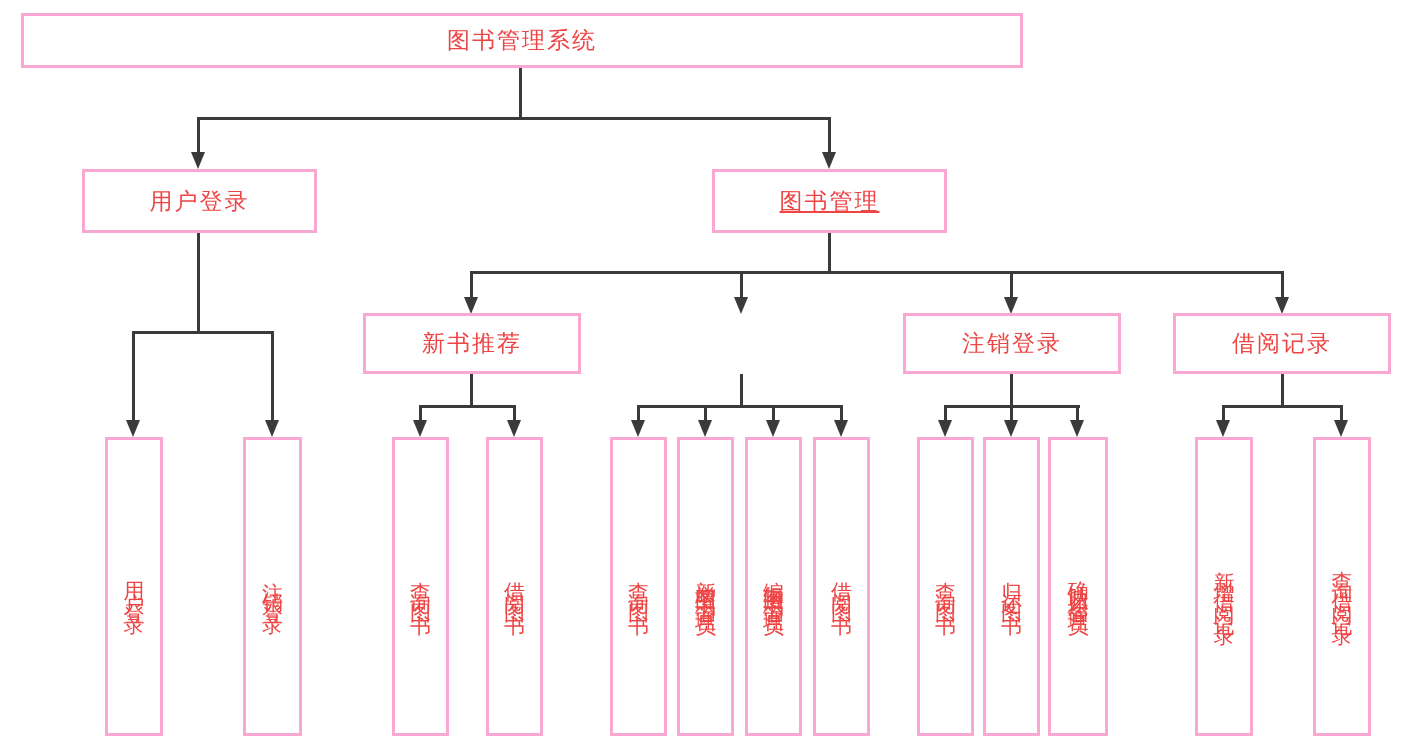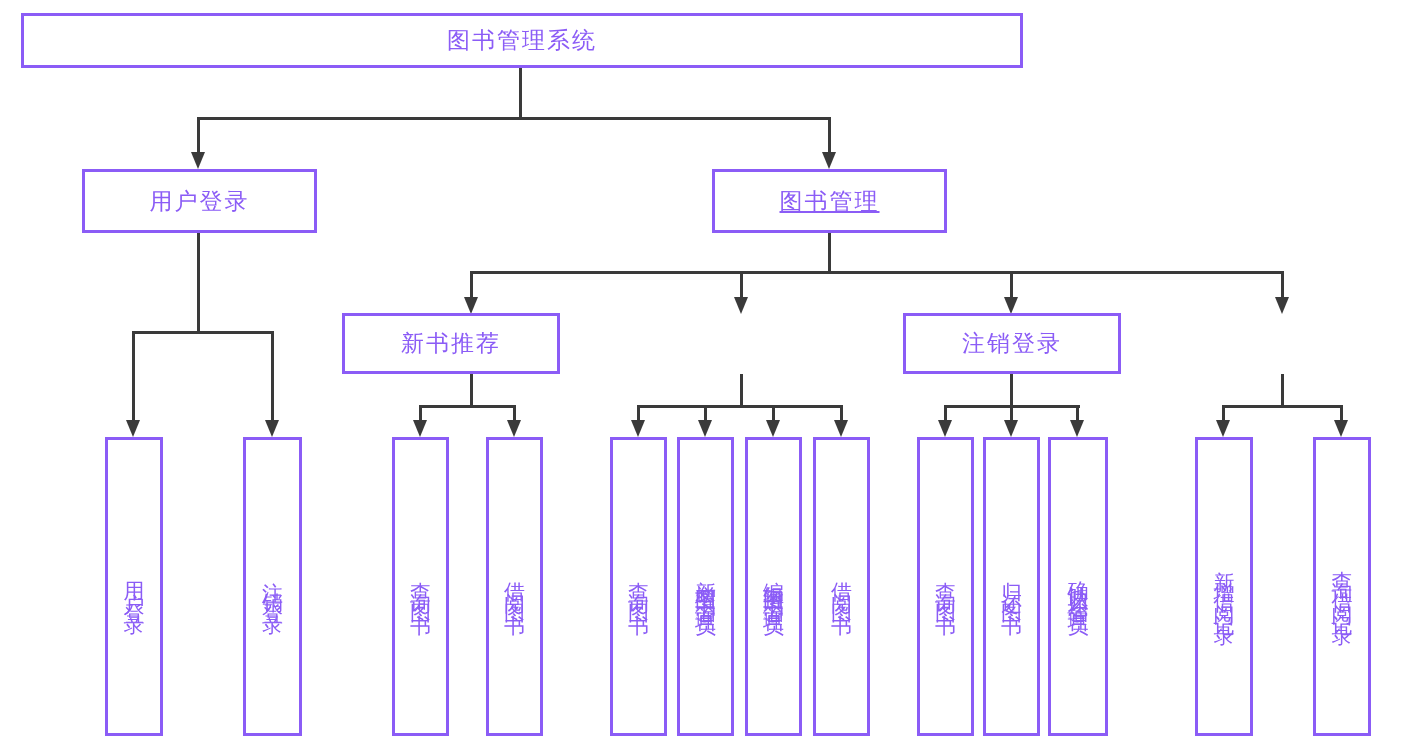--- a/index.html
+++ b/index.html
@@ -6,26 +6,26 @@
   .canvas {
     position:relative;
     width:1405px; height:747px;
     background:#ffffff;
     font-family:"Liberation Sans", sans-serif;
     overflow:hidden;
   }
   .box {
     position:absolute;
     background:#ffffff;
-    border:3px solid #8b5cf6;
+    border:3px solid #f9a8d4;
     box-sizing:border-box;
     display:flex;
     align-items:center;
     justify-content:center;
-    color:#8b5cf6;
+    color:#ef4444;
   }
   .box.h { font-size:23px; letter-spacing:2px; }
   .box.v { font-size:21px; }
   .box.v span {
     writing-mode:vertical-rl;
     text-orientation:mixed;
     letter-spacing:11px;
     white-space:nowrap;
   }
   .box.v.long span { letter-spacing:5px; }
@@ -117,25 +117,28 @@
     <span>图书管理系统</span>
   </div>
 
   <div class="box h" style="left:82px;  top:169px; width:235px; height:64px;">
     <span>用户登录</span>
   </div>
   <div class="box h" style="left:712px; top:169px; width:235px; height:64px;text-decoration:underline;">
     <span>图书管理</span>
   </div>
 
-  <div class="box h" style="left:342px;  top:313px; width:218px; height:61px;font-family:Liberation Serif, serif;">
+  <div class="box h" style="left:363px;  top:313px; width:218px; height:61px;font-family:Liberation Serif, serif;">
     <span>新书推荐</span>
   </div>
   <div class="box h" style="left:903px;  top:313px; width:218px; height:61px;">
     <span>注销登录</span>
+  </div>
+  <div class="box h" style="left:1173px; top:313px; width:218px; height:61px;">
+    <span>借阅记录</span>
   </div>
 
   <div class="box v" style="left:105px; top:437px; width:58px; height:299px;">
     <span>用户登录</span>
   </div>
   <div class="box v" style="left:243px; top:437px; width:59px; height:299px;">
     <span>注销登录</span>
   </div>
 
   <div class="box v" style="left:392px; top:437px; width:57px; height:299px;">

